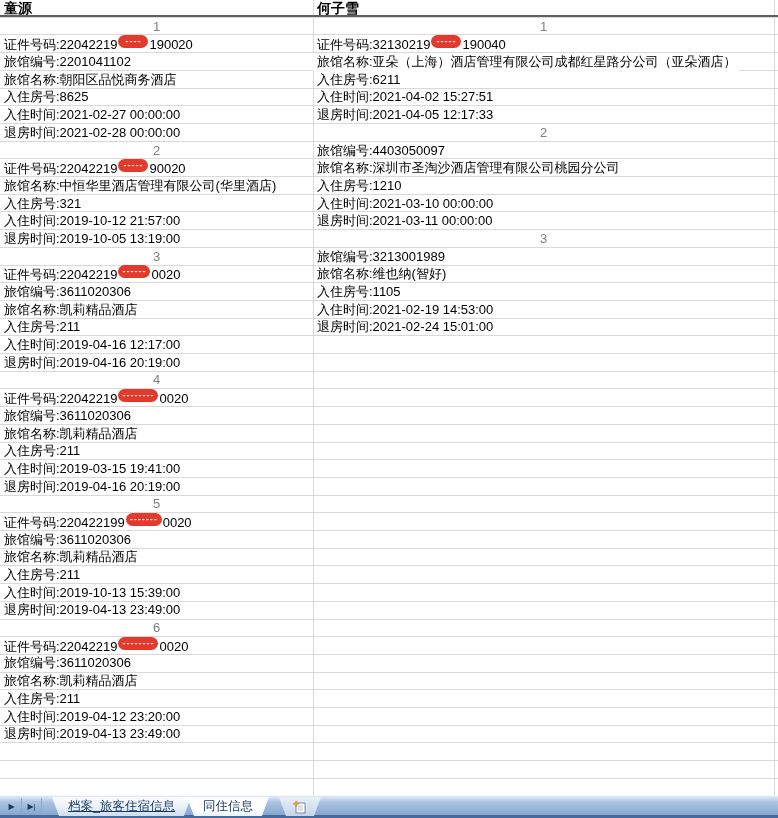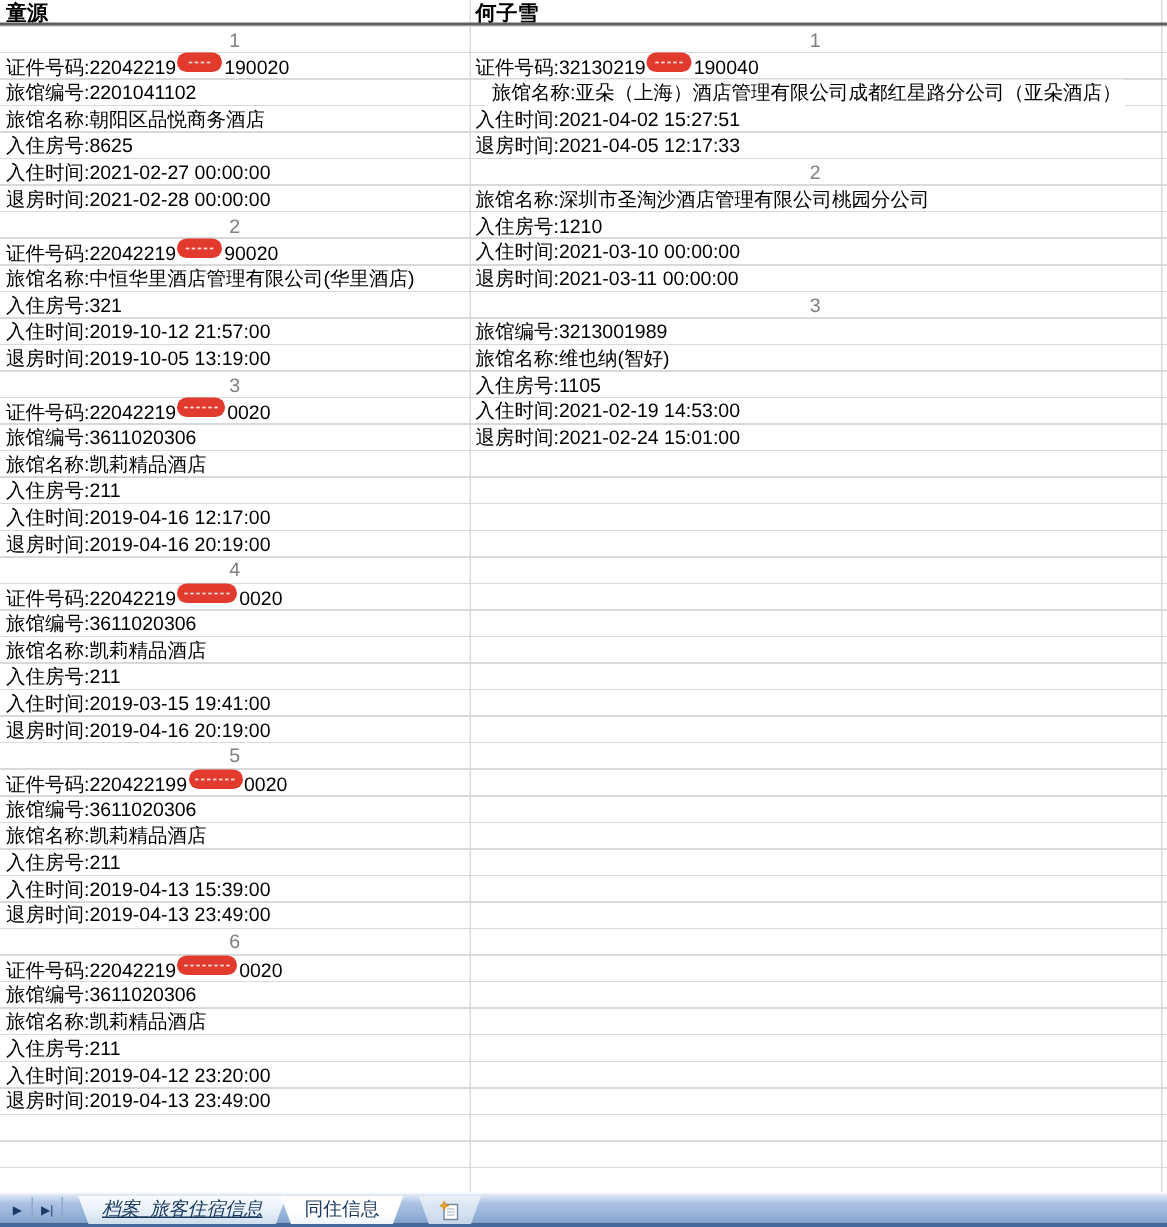--- a/index.html
+++ b/index.html
@@ -15,38 +15,38 @@
   .header-border{position:absolute;left:0;top:15.4px;width:778px;height:1.6px;background:#5f5f5f;z-index:3;}
 
   .col{position:absolute;top:0;}
   #col-left{left:0;width:313px;}
   #col-right{left:313px;width:461px;}
 
   .row{height:17.7px;line-height:17.7px;font-size:13px;color:#000;
        padding-left:4px;white-space:nowrap;overflow:visible;}
   .hdr{font-weight:bold;font-size:14px;}
   .num{text-align:center;color:#808080;padding-left:0;font-size:13px;}
-  .over{position:relative;z-index:2;background:#fff;width:max-content;padding-right:2px;margin-left:11px;}
+  .over{position:relative;z-index:2;background:#fff;width:max-content;padding-right:2px;}
 
   .redact{display:inline-block;background:#e23b2d;border-radius:8px;height:13px;line-height:12px;
           padding:0 4px;margin:0 1px;vertical-align:1px;min-width:22px;text-align:center;
           color:rgba(255,255,255,.85);font-size:9px;letter-spacing:1px;font-weight:bold;overflow:hidden;}
 
   
   #tabbar{position:absolute;left:0;top:795px;width:778px;height:23px;
           background:linear-gradient(to bottom,#e3ecf7 0%,#aec5e4 30%,#93b1d6 75%,#87a7d0 100%);
           border-top:1px solid #f4f8fc;border-bottom:3px solid #46689a;box-sizing:border-box;
           display:flex;align-items:flex-start;}
   .navbtns{display:flex;align-items:center;height:19px;margin:1px 2px 0 2px;}
   .navbtn{width:19px;height:17px;text-align:center;line-height:17px;font-size:8px;color:#1f3a66;
           border-right:1px solid #8fa9cc;cursor:default;}
   .tab{height:19px;margin-top:1px;line-height:19px;padding:0 16px;font-size:12.5px;color:#17375e;
        clip-path:polygon(0 0,100% 0,calc(100% - 7px) 100%,7px 100%);}
   .tab.first{background:linear-gradient(to bottom,#fbfdfe 0%,#e8f0f8 55%,#cfdded 100%);margin-left:8px;}
-  .tab.first .lbl{text-decoration:underline;font-style:italic;}
+  .tab.first .lbl{text-decoration:underline;}
   .tab.active{background:linear-gradient(to bottom,#ffffff 0%,#ffffff 60%,#eef4fa 100%);margin-left:-4px;}
   .tab.insert{width:26px;padding:0 8px;margin-left:10px;
        background:linear-gradient(to bottom,#e9f0f8 0%,#c6d6ea 100%);
        display:flex;align-items:center;justify-content:center;}
 </style>
 </head>
 <body>
 
 <div id="app">
   <div id="grid">
@@ -94,21 +94,21 @@
         <div class="row">入住时间:2019-03-15 19:41:00</div>
         <div class="row">退房时间:2019-04-16 20:19:00</div>
       </div>
 
       <div>
         <div class="row num">5</div>
         <div class="row"><span>证件号码:220422199</span><span class="redact">-------</span><span>0020</span></div>
         <div class="row">旅馆编号:3611020306</div>
         <div class="row">旅馆名称:凯莉精品酒店</div>
         <div class="row">入住房号:211</div>
-        <div class="row">入住时间:2019-04-13 15:39:00</div>
+        <div class="row">入住时间:2019-10-13 15:39:00</div>
         <div class="row">退房时间:2019-04-13 23:49:00</div>
       </div>
 
       <div>
         <div class="row num">6</div>
         <div class="row"><span>证件号码:22042219</span><span class="redact">--------</span><span>0020</span></div>
         <div class="row">旅馆编号:3611020306</div>
         <div class="row">旅馆名称:凯莉精品酒店</div>
         <div class="row">入住房号:211</div>
         <div class="row">入住时间:2019-04-12 23:20:00</div>
@@ -116,26 +116,28 @@
       </div>
     </div>
 
     <div class="col" id="col-right">
       <div class="row hdr">何子雪</div>
 
       <div>
         <div class="row num">1</div>
         <div class="row"><span>证件号码:32130219</span><span class="redact">-----</span><span>190040</span></div>
         <div class="row over">旅馆名称:亚朵（上海）酒店管理有限公司成都红星路分公司（亚朵酒店）</div>
+        <div class="row">入住房号:6211</div>
         <div class="row">入住时间:2021-04-02 15:27:51</div>
         <div class="row">退房时间:2021-04-05 12:17:33</div>
       </div>
 
       <div>
         <div class="row num">2</div>
+        <div class="row">旅馆编号:4403050097</div>
         <div class="row">旅馆名称:深圳市圣淘沙酒店管理有限公司桃园分公司</div>
         <div class="row">入住房号:1210</div>
         <div class="row">入住时间:2021-03-10 00:00:00</div>
         <div class="row">退房时间:2021-03-11 00:00:00</div>
       </div>
 
       <div>
         <div class="row num">3</div>
         <div class="row">旅馆编号:3213001989</div>
         <div class="row">旅馆名称:维也纳(智好)</div>

